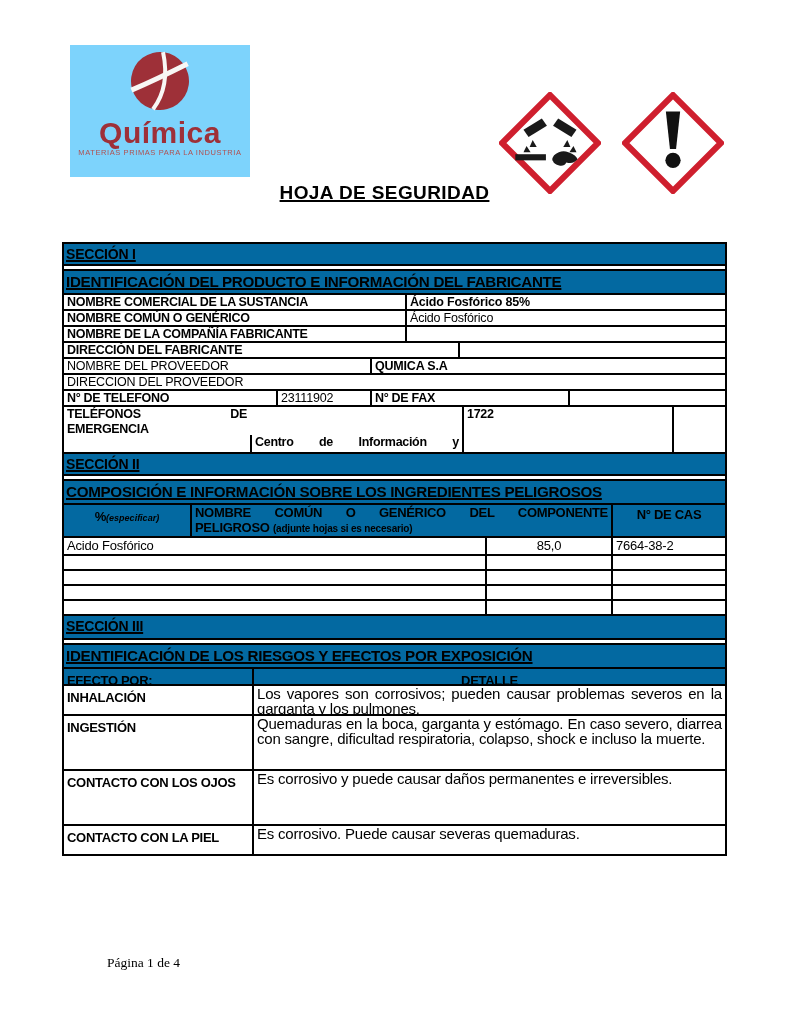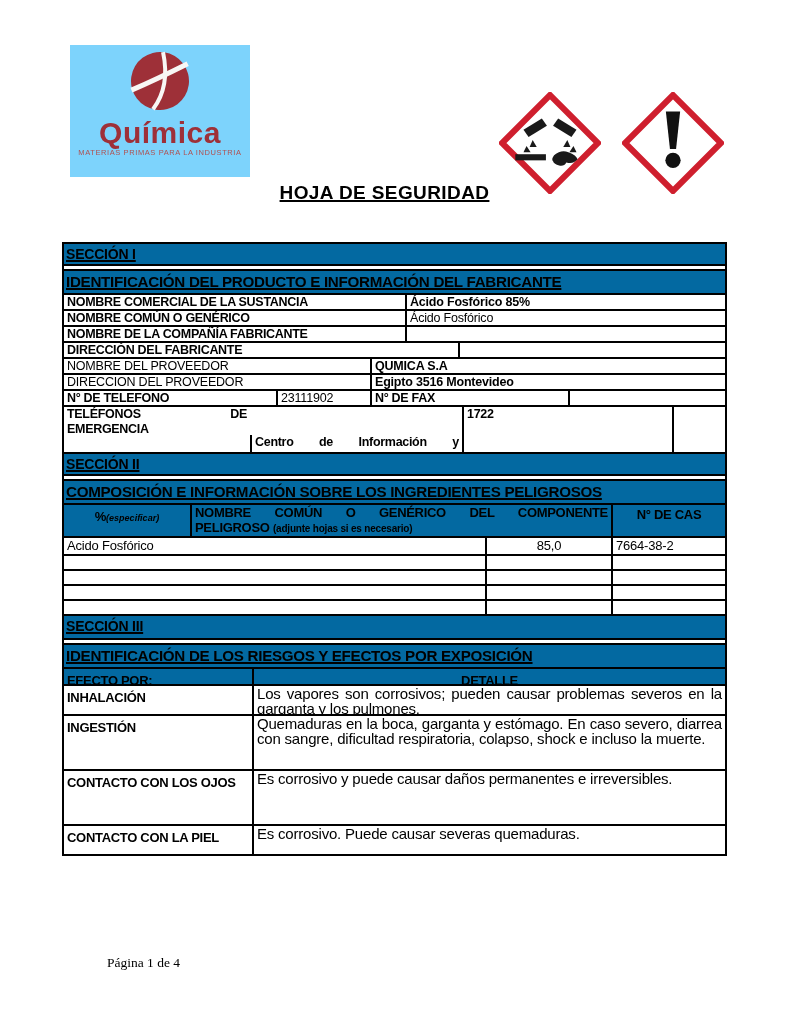--- a/index.html
+++ b/index.html
@@ -113,21 +113,20 @@
     <div class="trow" style="height:16px">
       <div class="cell lab nowrap" style="width:394px">DIRECCIÓN DEL FABRICANTE</div>
       <div class="cell val nowrap" style="width:267px"></div>
     </div>
     <div class="trow" style="height:16px">
       <div class="cell val nowrap" style="width:306px">NOMBRE DEL PROVEEDOR</div>
       <div class="cell val bold nowrap" style="width:355px">QUMICA S.A</div>
     </div>
     <div class="trow" style="height:16px">
       <div class="cell val nowrap" style="width:306px">DIRECCION DEL PROVEEDOR</div>
-      <div class="cell val bold nowrap" style="width:355px">Egipto 3516 Montevideo</div>
     </div>
     <div class="trow" style="height:16px">
       <div class="cell lab nowrap" style="width:212px">N° DE TELEFONO</div>
       <div class="cell val nowrap" style="width:94px">23111902</div>
       <div class="cell lab nowrap" style="width:198px">N° DE FAX</div>
       <div class="cell val nowrap" style="width:157px"></div>
     </div>
     <div class="trow" style="height:47px">
       <div class="cell lab" style="width:186px">
         <div class="spread">TELÉFONOS DE</div>

